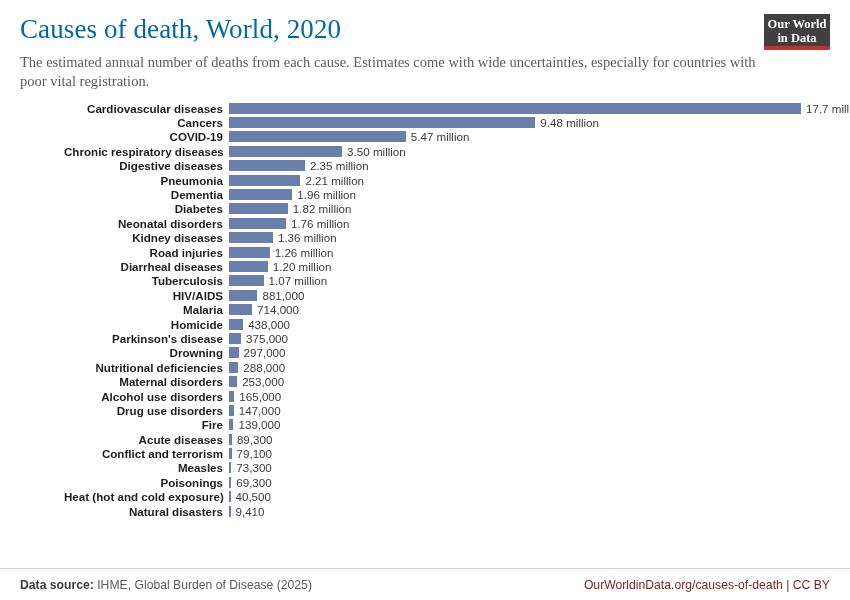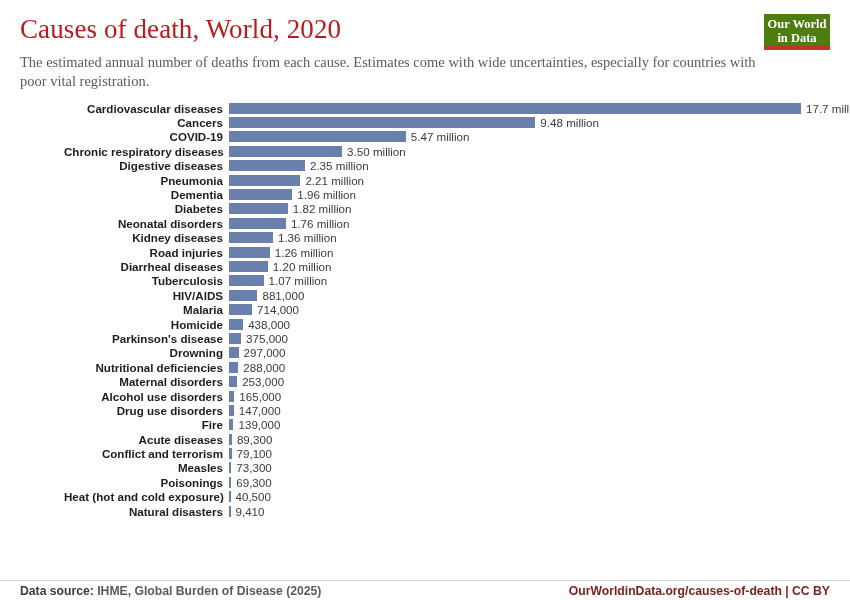--- a/index.html
+++ b/index.html
@@ -18,39 +18,39 @@
     position: relative;
     width: 850px;
     height: 600px;
     box-sizing: border-box;
     padding: 14px 20px 0 20px;
   }
   .title {
     font-family: "Liberation Serif", serif;
     font-size: 27px;
     font-weight: 400;
-    color: #b91c1c;
+    color: #0369a1;
     margin: 0 0 8px 0;
     letter-spacing: 0.1px;
   }
   .subtitle {
     font-size: 14.5px;
     line-height: 19px;
     color: #5b5b5b;
     max-width: 745px;
     margin: 0 0 6px 0;
     font-family: Liberation Serif, serif;
   }
   .logo {
     position: absolute;
     top: 14px;
     right: 20px;
     width: 66px;
     height: 36px;
-    background: #4d7c0f;
+    background: #404040;
     color: #ffffff;
     font-family: "Liberation Serif", serif;
     font-weight: bold;
     font-size: 12.5px;
     line-height: 14px;
     text-align: center;
     padding-top: 3px;
     box-sizing: border-box;
     border-bottom: 4px solid #c0332e;
   }
@@ -94,30 +94,29 @@
     color: #3b3b3b;
     margin-left: 5px;
     white-space: nowrap;
   }
 
   .footer {
     position: absolute;
     left: 0;
     right: 0;
     bottom: 0;
-    height: 20px;
+    height: 32px;
     border-top: 1px solid #d3d3d3;
     box-sizing: border-box;
     display: flex;
     align-items: center;
     justify-content: space-between;
     padding: 0 20px;
     font-size: 12.2px;
     color: #5b5b5b;
-    font-weight: bold;
   }
   .footer-left b { color: #3b3b3b; }
   .footer-right { color: #7f1d1d; }
 </style>
 </head>
 <body>
 
 <div class="page">
 
   <div class="logo">

